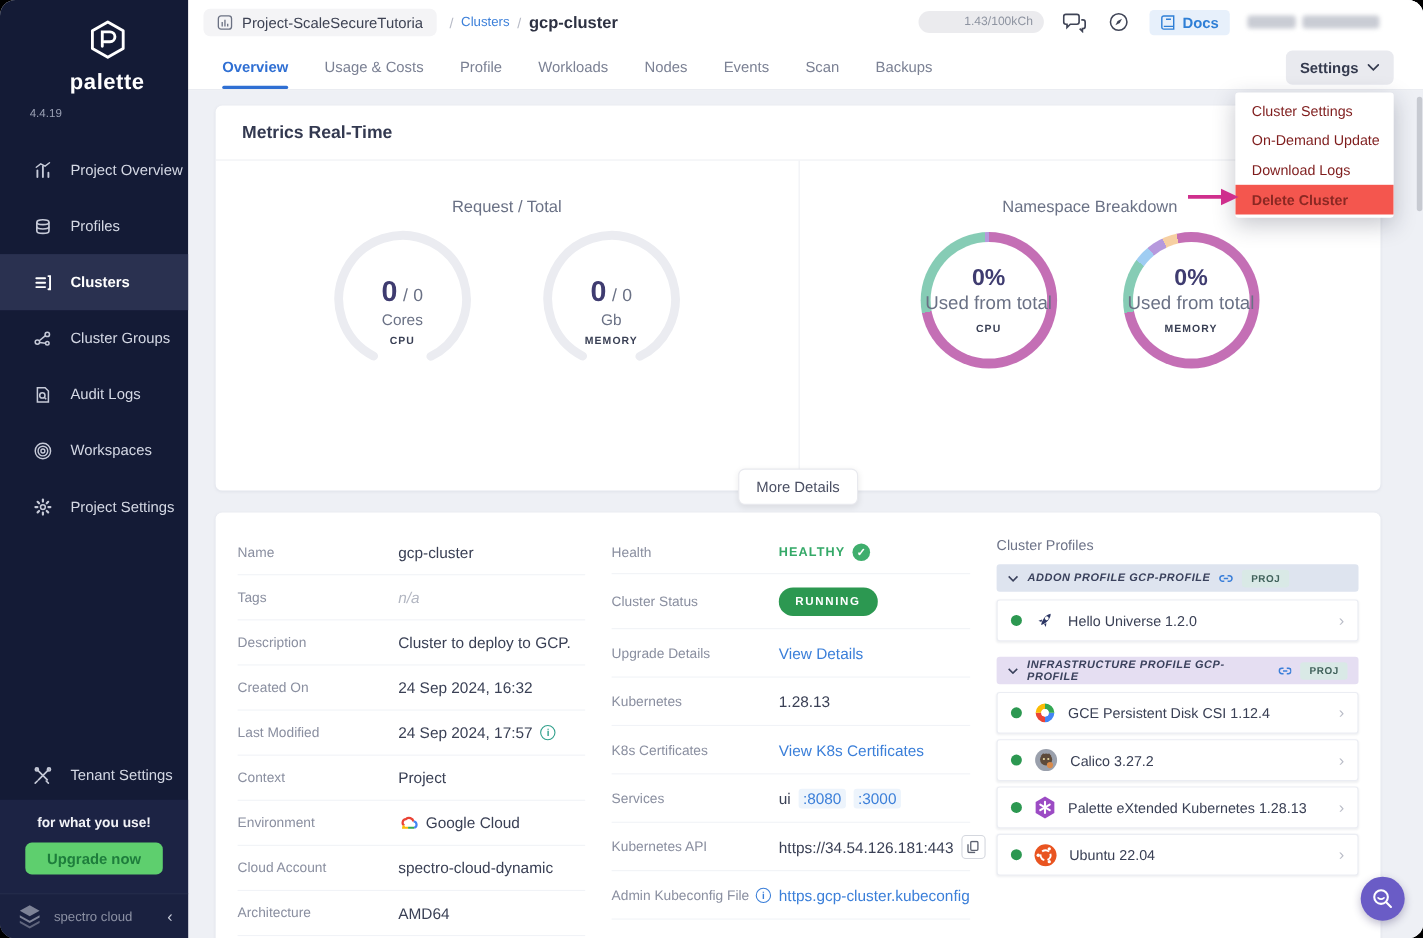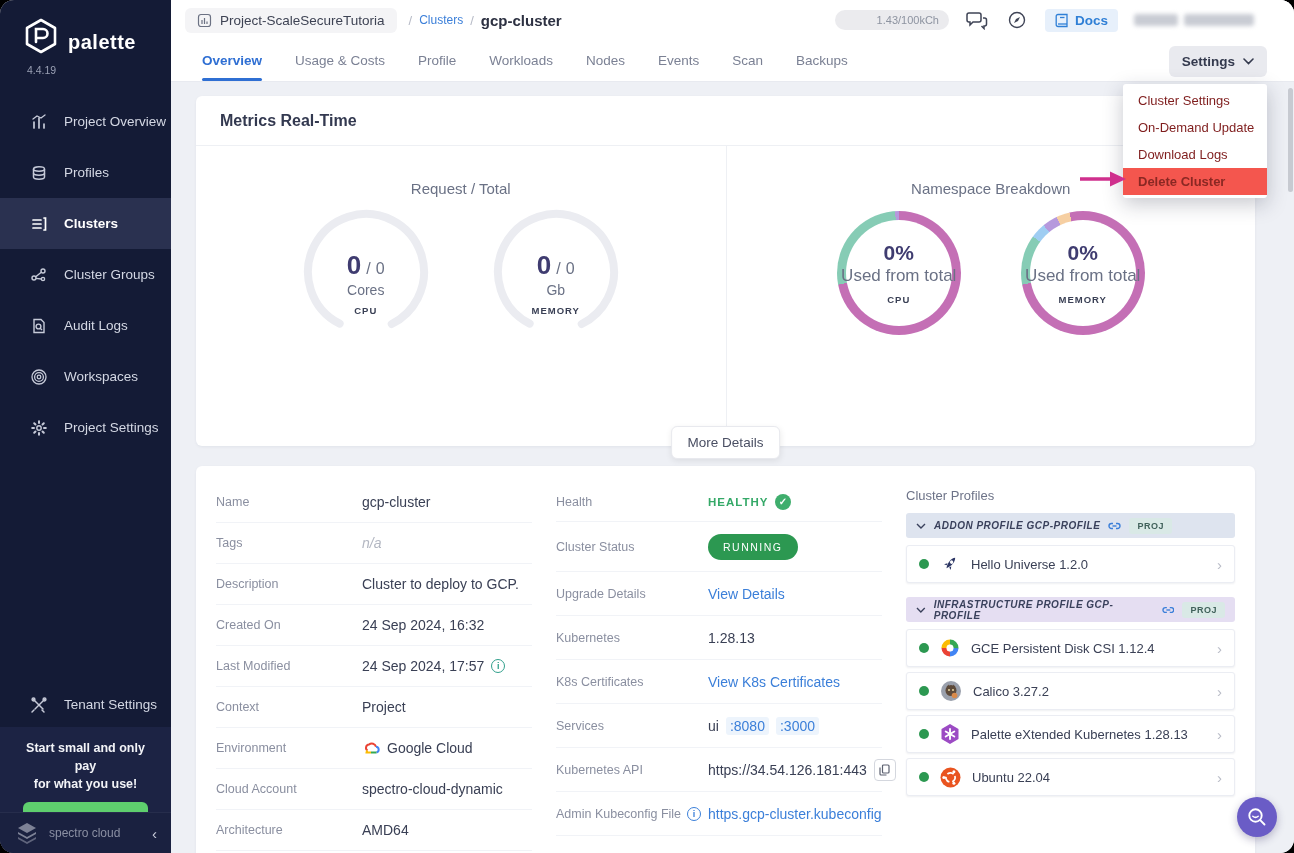--- a/index.html
+++ b/index.html
@@ -1,21 +1,21 @@
 <!DOCTYPE html>
 <html><head>
 <meta charset="utf-8">
 <style>
   * { box-sizing: border-box; margin: 0; padding: 0; }
   html,body { width:1294px; height:853px; background:#000; font-family:"Liberation Sans",sans-serif; }
   .window { position:absolute; inset:0; border-radius:14px; overflow:hidden; background:#fff; }
 
   
   .sb { position:absolute; left:0; top:0; bottom:0; width:171px; background:#141b36; color:#dfe2ec; z-index:5; }
-  .sb-logo { display:flex; align-items:flex-end; gap:10px; padding:18px 0 0 24px; }
+  .sb-logo { display:flex; align-items:center; gap:10px; padding:18px 0 0 24px;flex-direction:column; }
   .sb-logo-text { font-size:20px; font-weight:bold; letter-spacing:.5px; color:#fff; }
   .sb-version { padding:10px 0 0 27px; font-size:10.5px; color:#9aa0b4; }
   .sb-menu { margin-top:20px; }
   .sb-item { display:flex; align-items:center; gap:15px; height:51px; padding-left:29px; font-size:13.5px; color:#d4d8e4; cursor:pointer; }
   .sb-item.active { background:#2a3150; color:#fff; font-weight:bold; }
   .sb-item .ic { width:20px; height:20px; flex:none; display:flex; align-items:center; justify-content:center; }
   .sb-tenant { position:absolute; left:0; right:0; top:679px; }
   .sb-promo { position:absolute; left:0; right:0; top:727px; height:85px; background:#1c2344; text-align:center; padding-top:12px; }
   .sb-promo-text { font-size:12.5px; font-weight:bold; color:#f2f3f7; line-height:1.45; padding:0 14px; }
   .sb-upgrade { margin-top:9px; display:inline-block; background:#5ecf6e; color:#1e7d3c; border:none; border-radius:6px; font-size:13.5px; font-weight:bold; padding:7px 20px; font-family:inherit; cursor:pointer; }
@@ -76,21 +76,21 @@
   .dcard { margin-top:20px; background:#fff; border-radius:6px; box-shadow:0 1px 3px rgba(25,30,60,.06); min-height:400px; padding:16px 20px 0 20px; display:grid; grid-template-columns:316px 326px 1fr; column-gap:24px; }
   .drow { display:flex; align-items:center; min-height:41px; border-bottom:1px solid #f1f3f7; }
   .col2 .drow { min-height:44px; }
   .dlabel { width:146px; flex:none; font-size:12.5px; color:#8a8fa0; display:flex; align-items:center; gap:6px; }
   .col2 .dlabel { width:152px; }
   .dval { font-size:14px; color:#3a4055; display:flex; align-items:center; gap:7px; }
   .dval.na { color:#b3b7c2; font-style:italic; }
   .link { color:#3b7fd9; cursor:pointer; }
   .healthy { color:#35a968; font-size:11.5px; font-weight:bold; letter-spacing:1px; display:flex; align-items:center; gap:7px; }
   .check { width:16px; height:16px; border-radius:50%; background:#3fae6d; color:#fff; font-size:10px; display:flex; align-items:center; justify-content:center; }
-  .pill-running { background:#2c9851; color:#fff; font-size:10.5px; font-weight:normal; letter-spacing:1.5px; border-radius:16px; padding:7px 15px; }
+  .pill-running { background:#2c9851; color:#fff; font-size:10.5px; font-weight:bold; letter-spacing:1.5px; border-radius:16px; padding:7px 15px; }
   .port-chip { color:#3b7fd9; background:#edf4fc; padding:1px 4px; border-radius:3px; cursor:pointer; }
   .copy-btn { width:22px; height:22px; border:1px solid #d4d7de; border-radius:4px; background:#fff; display:flex; align-items:center; justify-content:center; cursor:pointer; }
   .info-i { width:14px; height:14px; border-radius:50%; border:1px solid currentColor; font-size:9px; font-weight:bold; display:inline-flex; align-items:center; justify-content:center; font-style:normal; }
   .teal { color:#31a08c; }
 
   
   .cp-title { font-size:13px; color:#6d7388; margin:6px 0 10px 0; }
   .cp-group-head { display:flex; align-items:center; gap:8px; height:25px; border-radius:3px; padding:0 10px; margin-bottom:7px; cursor:pointer; }
   .cp-group-head.addon { background:#dee4ef; }
   .cp-group-head.infra { background:#e5def2; }
@@ -236,21 +236,20 @@
                 <path d="M12 14 l2 2 M4 14 l-2 2"></path>
               </g>
             </svg>
         </span>
         <span>Tenant Settings</span>
       </div>
     </div>
 
     <div class="sb-promo">
       <div class="sb-promo-text">
-        <div>Start small and only pay</div>
         <div>for what you use!</div>
       </div>
       <button class="sb-upgrade">Upgrade now</button>
     </div>
 
     <div class="sb-footer">
       <svg width="26" height="24" viewBox="0 0 26 24">
         <g fill="#7d8296">
             <path d="M13 2 L22 7 L13 12 L4 7 Z"></path>
             <path d="M4 11 L13 16 L22 11 L22 13 L13 18 L4 13 Z"></path>

